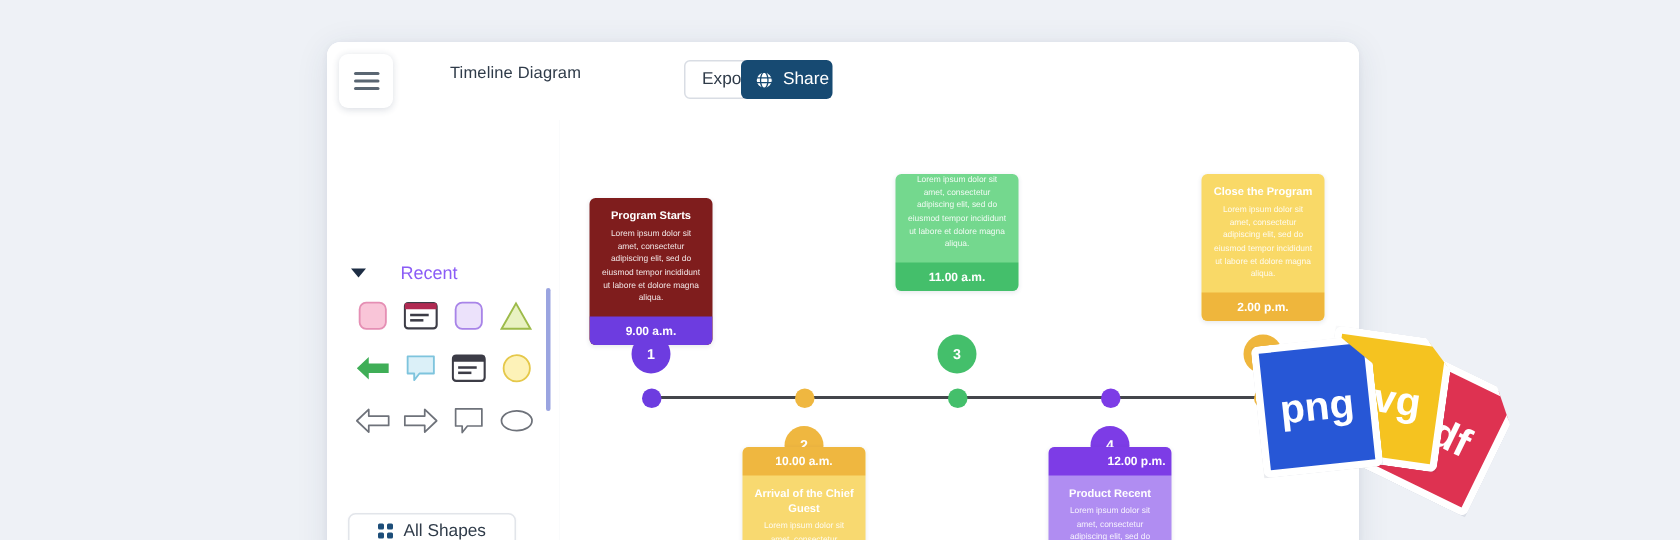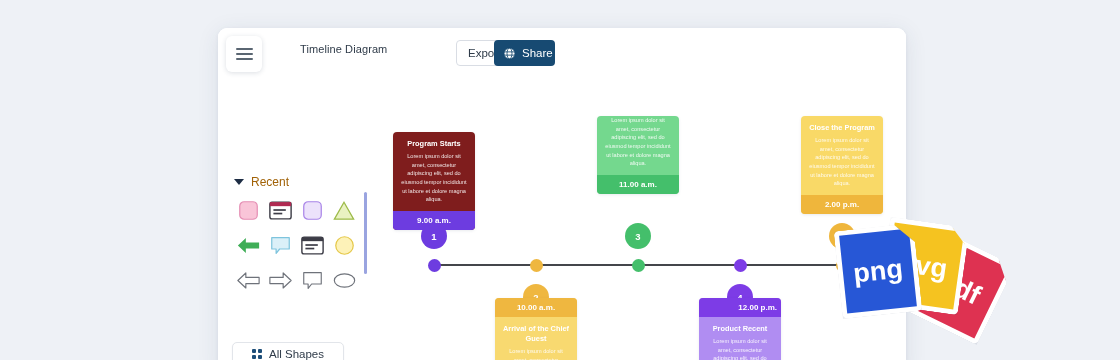--- a/index.html
+++ b/index.html
@@ -136,21 +136,22 @@
     cursor: pointer;
   }
   #recent-header .tri {
     width: 0; height: 0;
     border-left: 5px solid transparent;
     border-right: 5px solid transparent;
     border-top: 6px solid #1d2d44;
   }
   #recent-header .lbl {
     font-size: 12px;
-    color: #a16207;
+    color: #8b5cf6;
+    margin-left: 16px;
   }
   #shape-grid {
     position: absolute;
     left: 14px;
     top: 117px;
     width: 126px;
     display: grid;
     grid-template-columns: repeat(4, 1fr);
     row-gap: 9px;
   }

